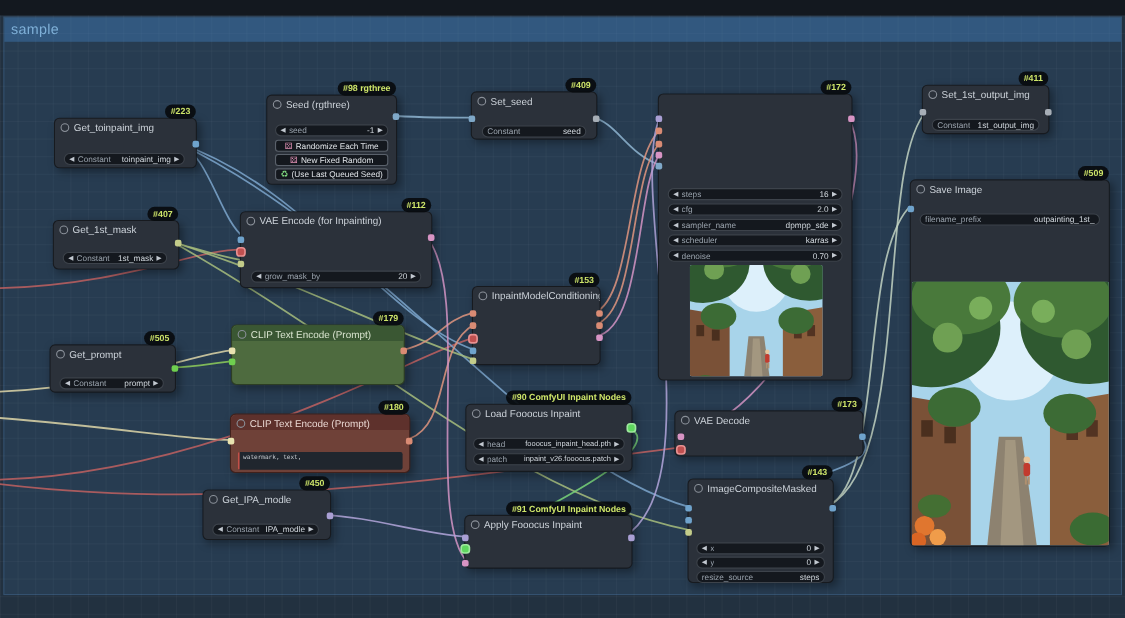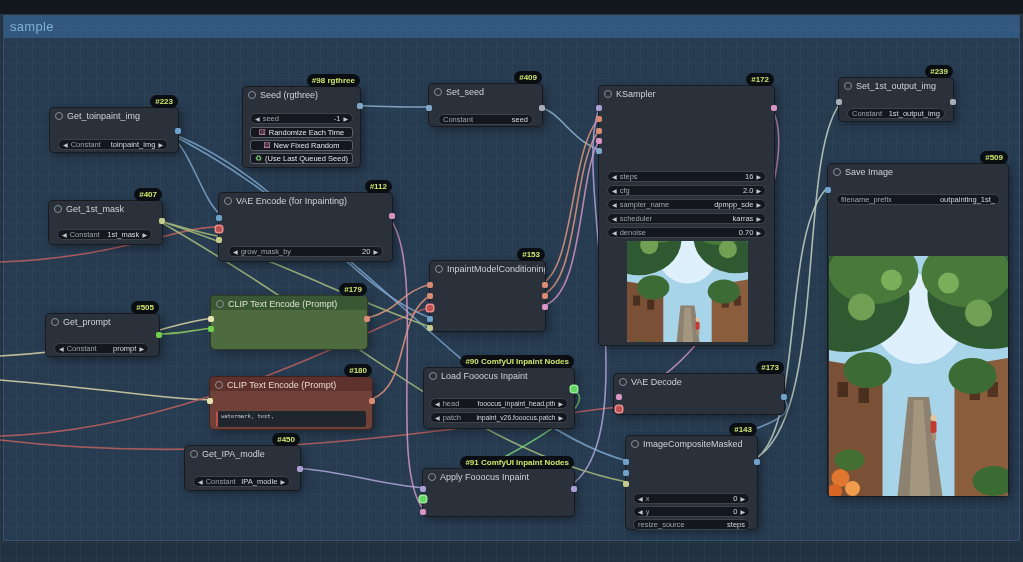--- a/index.html
+++ b/index.html
@@ -182,24 +182,20 @@
     <div class="port p-seed" style="left:-3px;top:21px"></div>
     <div class="port p-gray" style="right:-3px;top:21px"></div>
     <div class="widget" style="left:9px;right:9px;top:30px">
       <span class="wl">Constant</span>
       <span class="wv">seed</span>
     </div>
   </div>
 
   <div class="node" style="left:598px;top:71px;width:177px;height:261px">
     <div class="badge">#172</div>
-    <div class="ntitle">
-        <span class="cdot"></span>
-        <span>KSampler</span>
-      </div>
     <div class="port p-model" style="left:-3px;top:19px"></div>
     <div class="port p-cond" style="left:-3px;top:30px"></div>
     <div class="port p-cond" style="left:-3px;top:42px"></div>
     <div class="port p-lat" style="left:-3px;top:52px"></div>
     <div class="port p-seed" style="left:-3px;top:62px"></div>
     <div class="port p-lat" style="right:-3px;top:19px"></div>
     <div class="widget" style="left:8px;right:8px;top:85px">
       <span class="arr">◀</span>
       <span class="wl">steps</span>
       <span class="wv">16</span>
@@ -228,21 +224,21 @@
       <span class="wl">denoise</span>
       <span class="wv">0.70</span>
       <span class="arr">▶</span>
     </div>
     <svg class="preview" style="left:28px;top:155px;width:121px;height:101px" viewBox="0 0 120 160" preserveAspectRatio="xMidYMid slice">
         <use href="#street-scene"></use>
       </svg>
   </div>
 
   <div class="node" style="left:838px;top:63px;width:116px;height:45px">
-    <div class="badge">#239</div>
+    <div class="badge">#411</div>
     <div class="ntitle">
         <span class="cdot"></span>
         <span>Set_1st_output_img</span>
       </div>
     <div class="port p-gray" style="left:-3px;top:21px"></div>
     <div class="port p-gray" style="right:-3px;top:21px"></div>
     <div class="widget" style="left:8px;right:8px;top:30px">
       <span class="wl">Constant</span>
       <span class="wv">1st_output_img</span>
     </div>

